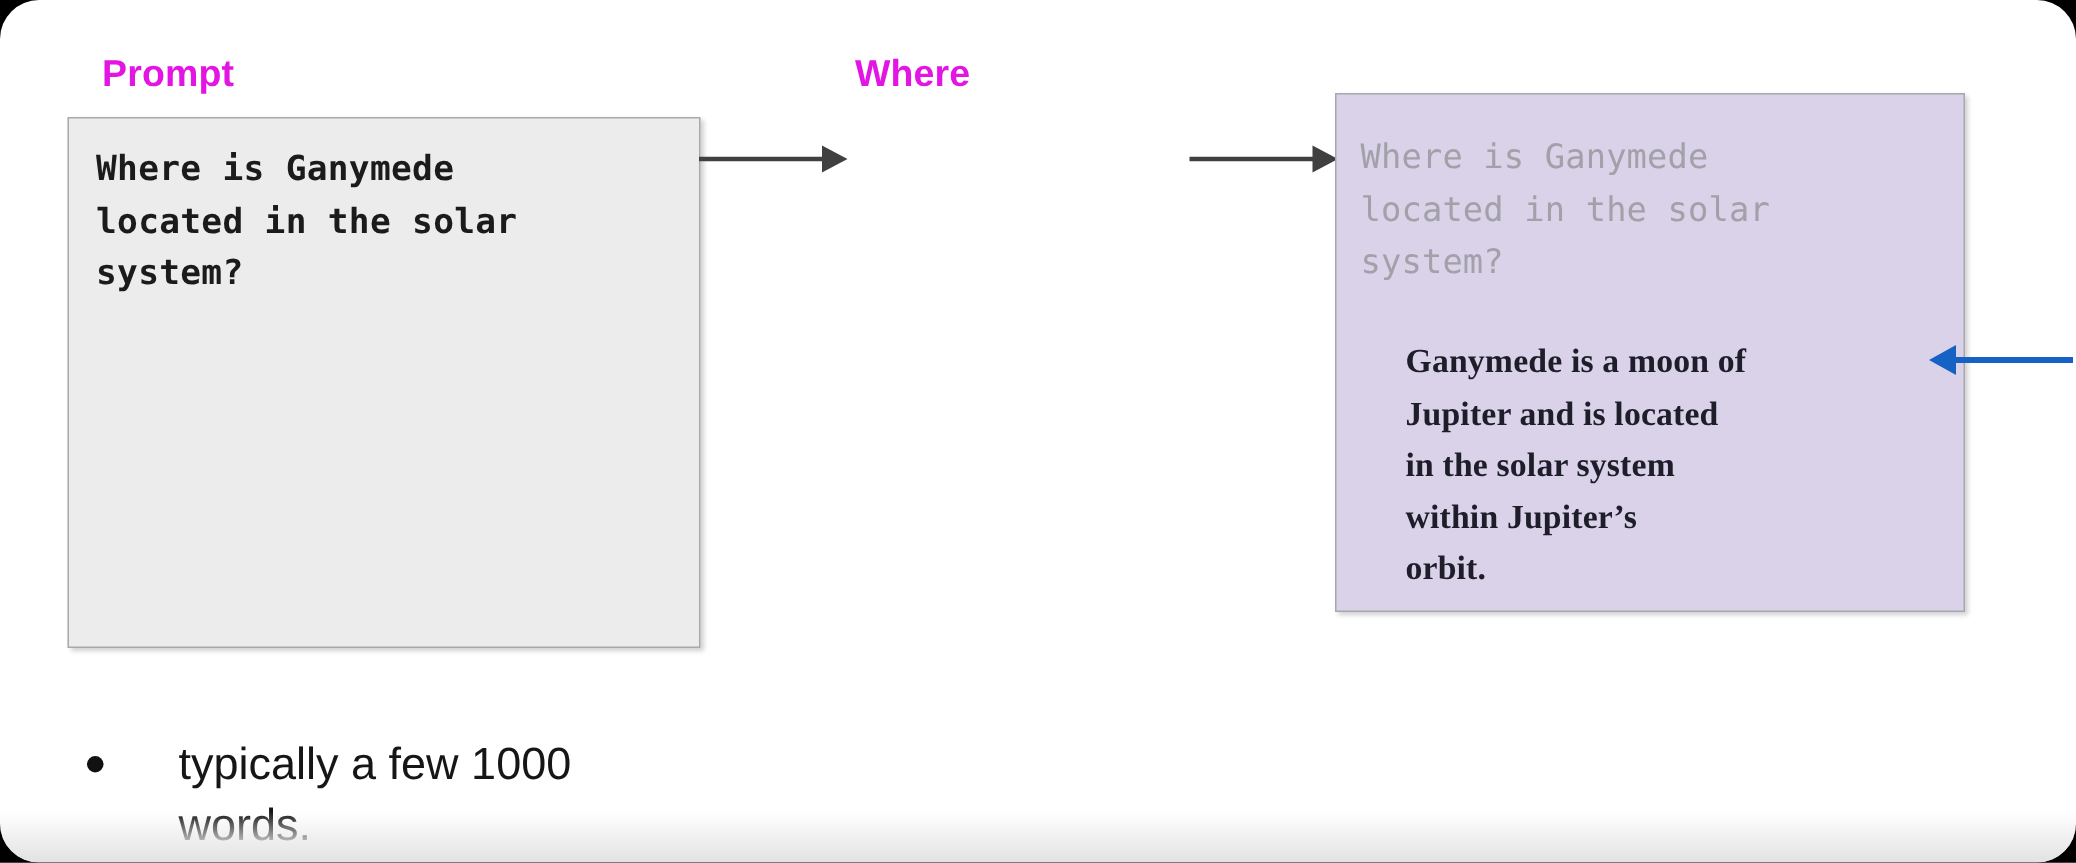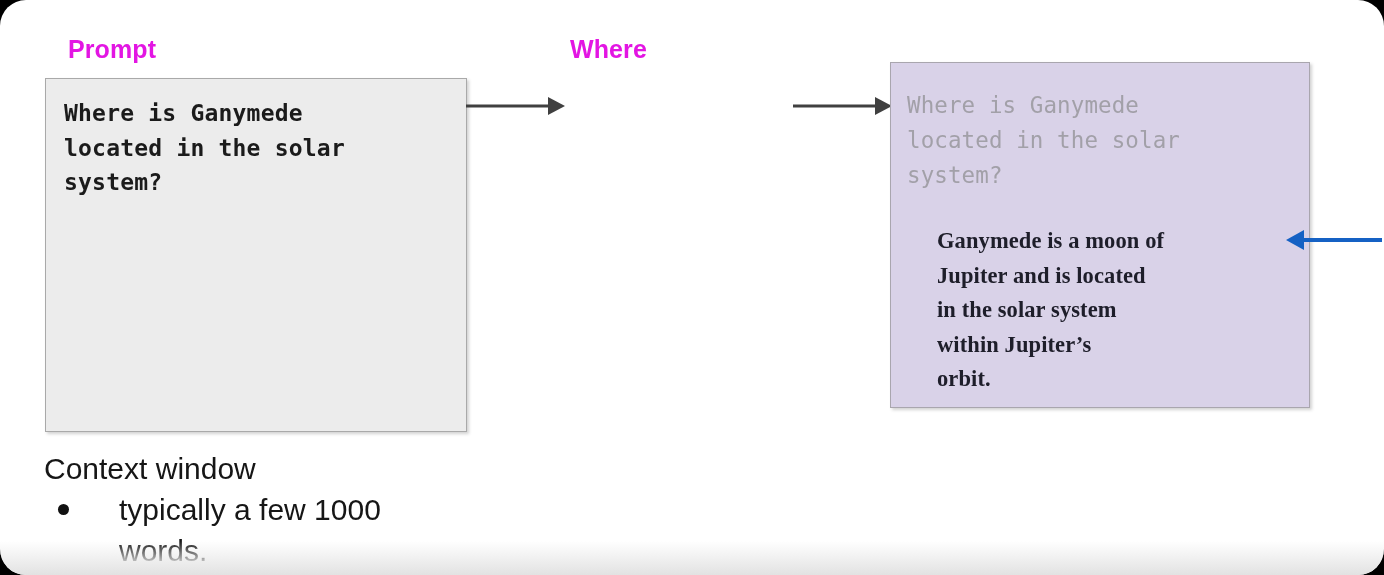--- a/index.html
+++ b/index.html
@@ -213,21 +213,20 @@
 in the solar system
 within Jupiter’s
 orbit.</div>
   </div>
 
   <svg class="arrow-svg" id="arrow-callout" width="96" height="30" viewBox="0 0 96 30">
     <line x1="96" y1="15" x2="16" y2="15" stroke="#1561c4" stroke-width="4"></line>
     <polygon points="18,5 18,25 0,15" fill="#1561c4"></polygon>
   </svg>
 
-  <div id="caption-title">Context window</div>
 
   <div id="caption-bullet-row">
     <span id="bullet-dot"></span>
     <span id="caption-bullet-text">typically a few 1000 words.</span>
   </div>
 
   <div id="bottom-wash"></div>
 </div>
 
 </body></html>

